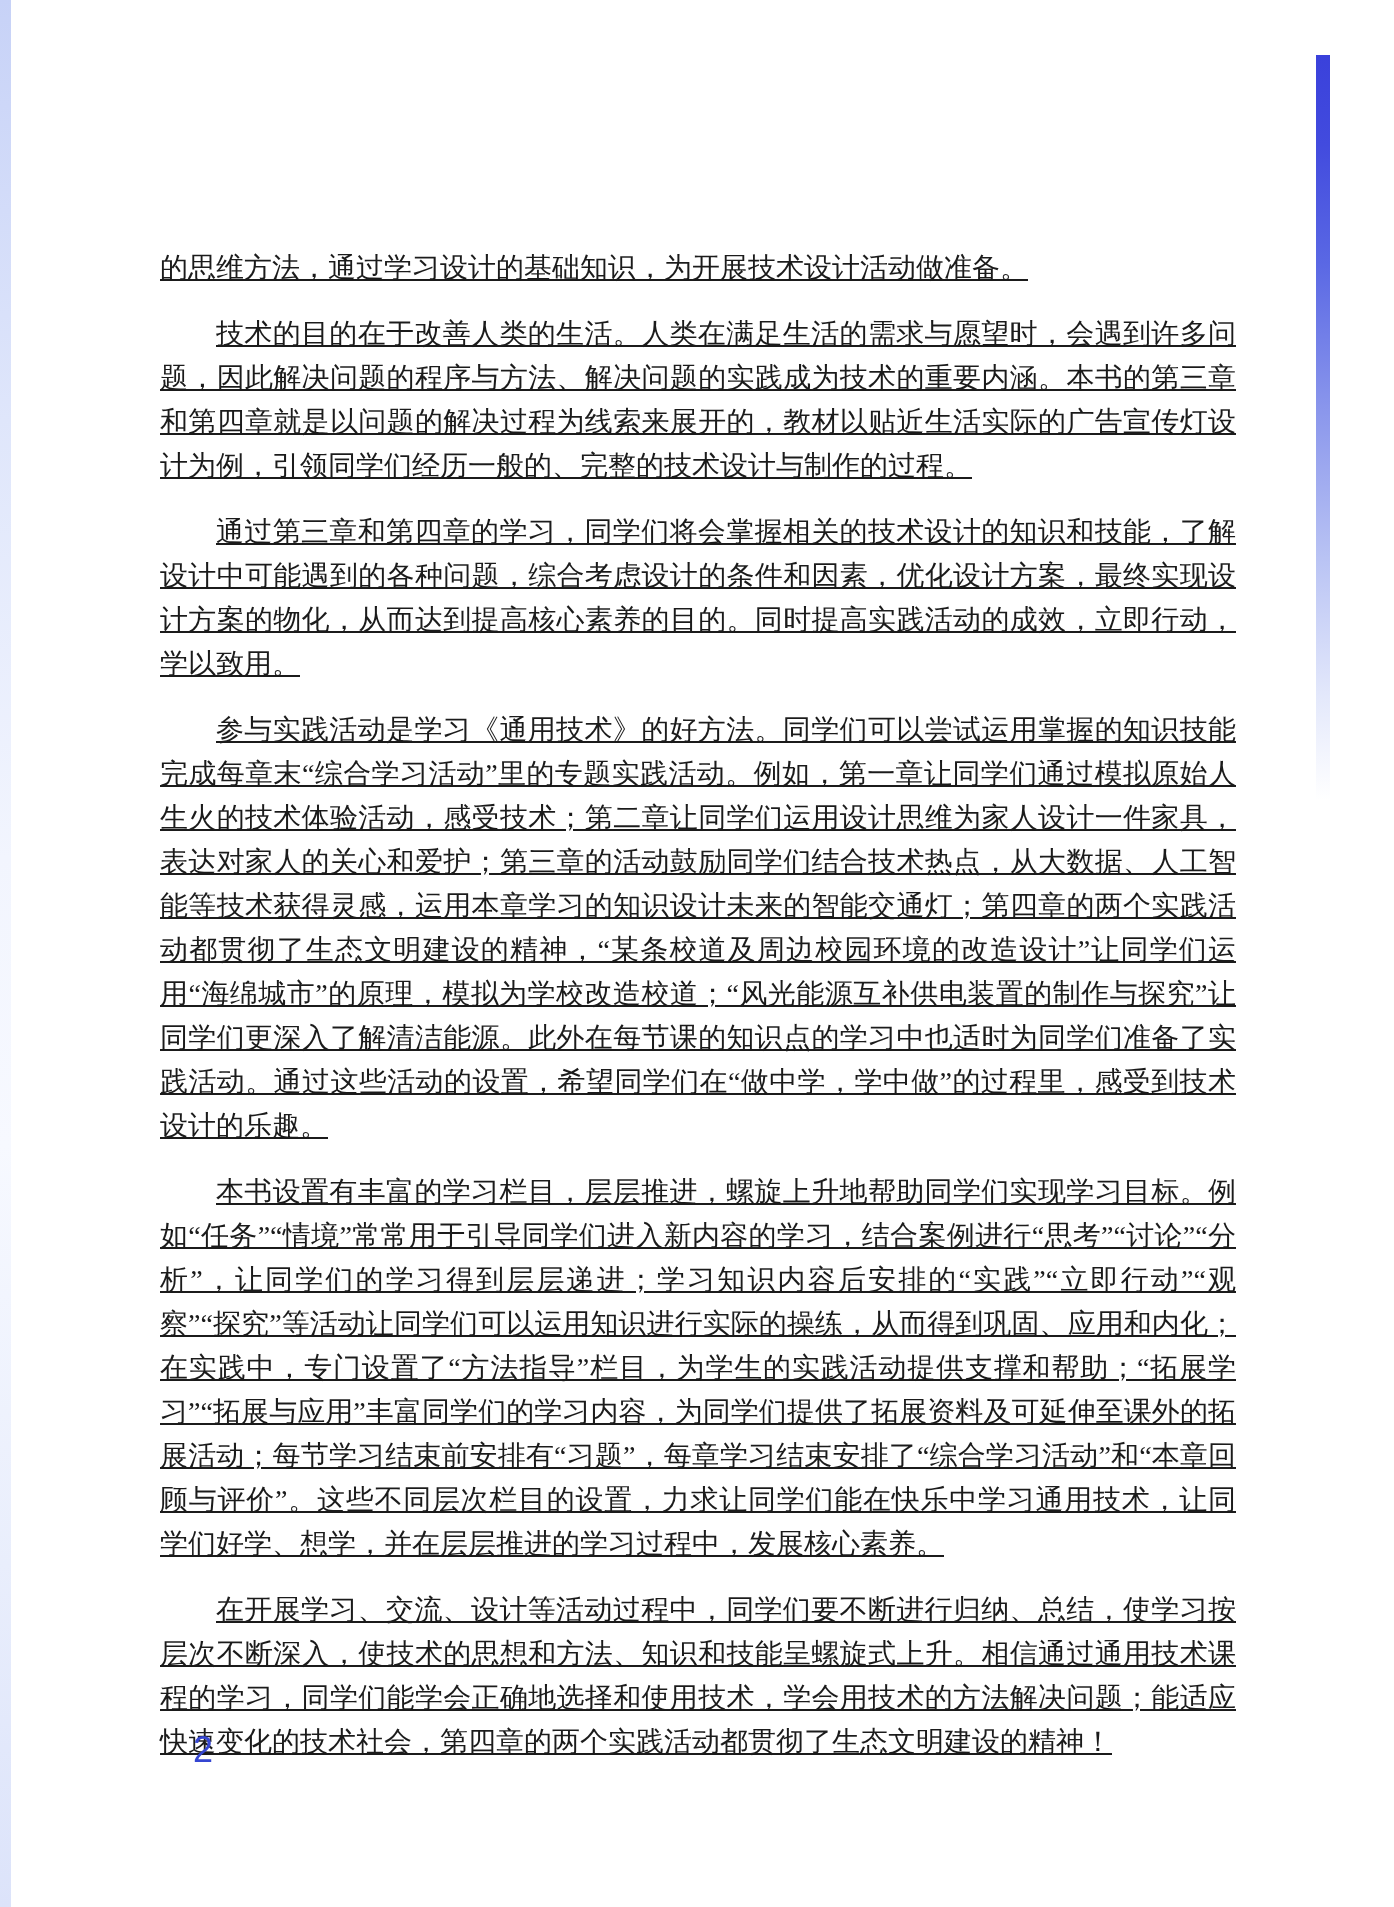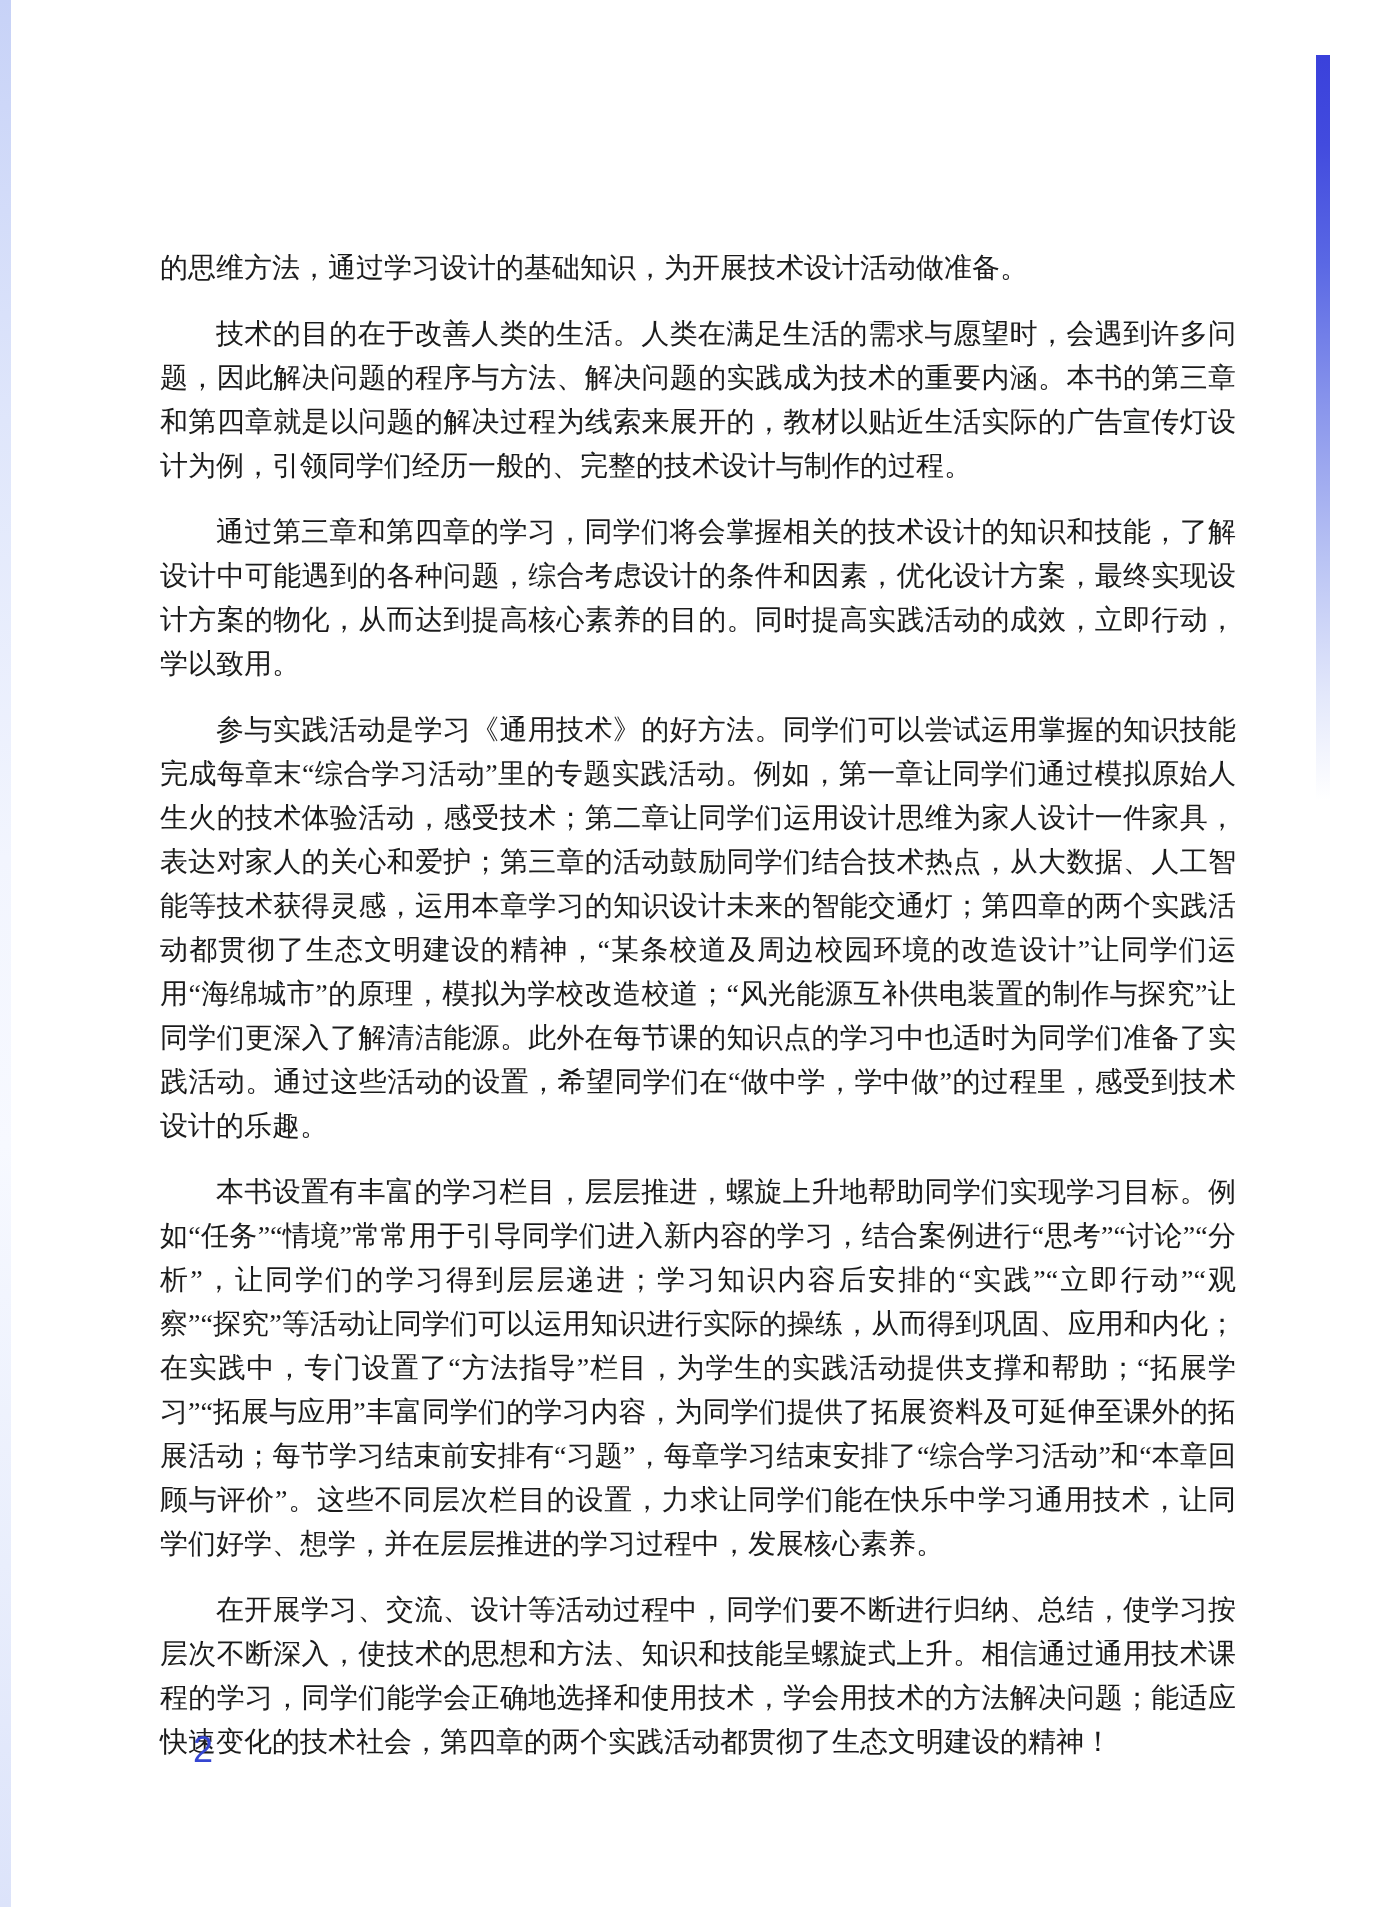--- a/index.html
+++ b/index.html
@@ -47,20 +47,21 @@
   .text-body {
     position: absolute;
     left: 160px;
     top: 246px;
     width: 1076px;
     color: #1b1b1b;
     font-size: 28px;
     line-height: 44px;
     text-align: justify;
     text-justify: inter-ideograph;
+    text-decoration: underline;
   }
   .text-body p {
     margin: 0;
     padding: 0;
   }
   .text-body p.indent {
     text-indent: 2em;
     margin-top: 22px;
   }
   .page-number {

